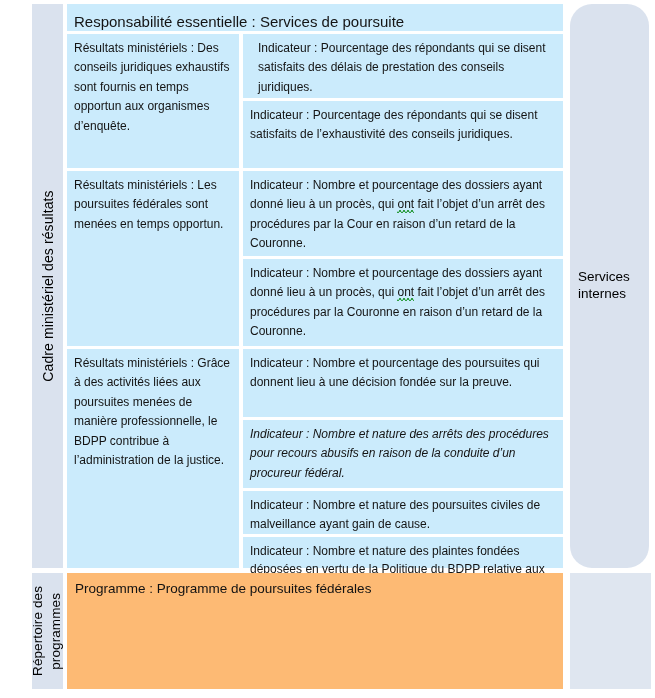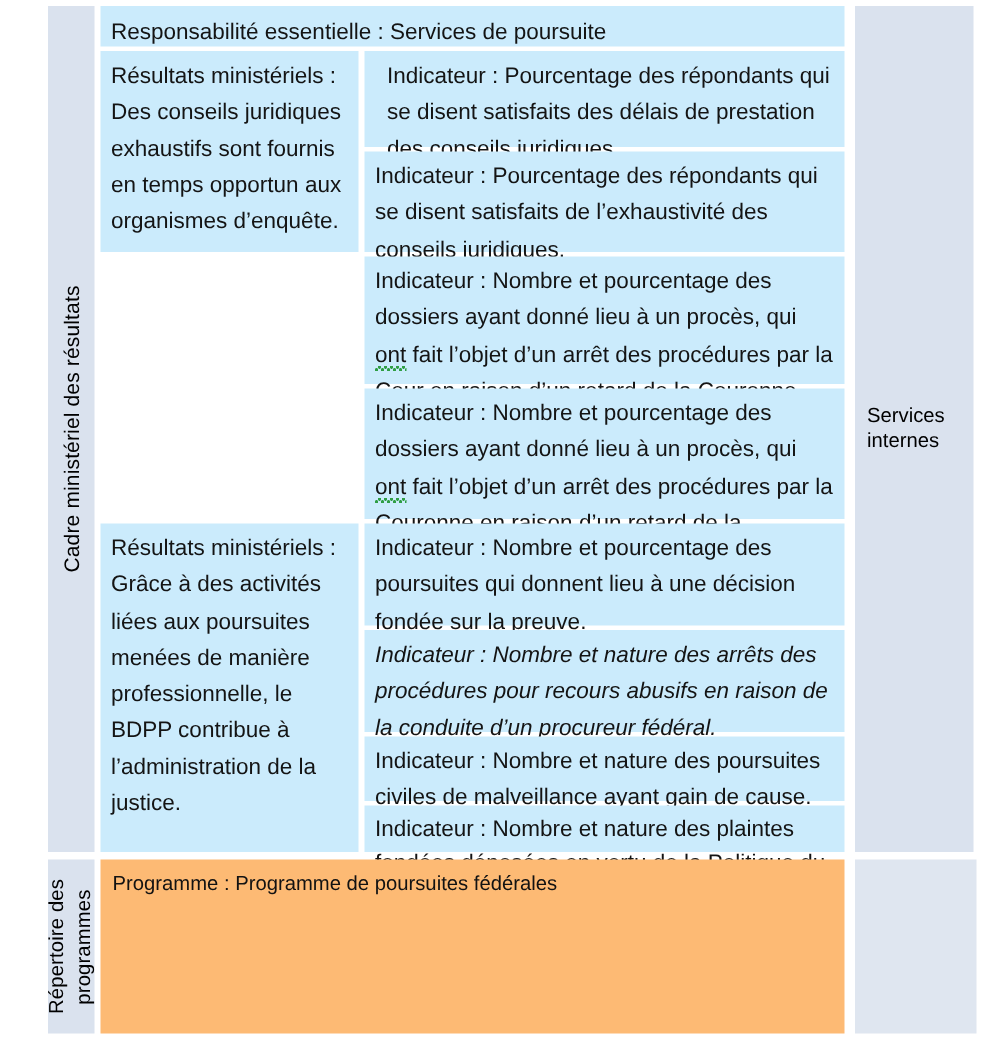--- a/index.html
+++ b/index.html
@@ -68,20 +68,21 @@
     position: absolute;
     left: 570px;
     top: 4px;
     width: 79px;
     height: 564px;
     background: #dae2ee;
     display: flex;
     align-items: center;
     padding: 0 8px;
     box-sizing: border-box;
+    border-radius: 22px;
   }
   #services-internes .si-text {
     font-size: 13.5px;
     line-height: 1.25;
     color: #000;
   }
   #services-right-bottom {
     position: absolute;
     left: 570px;
     top: 573px;
@@ -97,21 +98,21 @@
     top: 4px;
     width: 496px;
     height: 564px;
   }
 
   .cell {
     position: absolute;
     background: #cbebfc;
     box-sizing: border-box;
     padding: 5px 7px 4px 7px;
-    font-size: 15px;
+    font-size: 12px;
     line-height: 1.62;
     color: #141414;
   }
 
   #core-responsibility {
     left: 0;
     top: 0;
     width: 496px;
     height: 27px;
     font-size: 15px;
@@ -192,20 +193,21 @@
     <div class="cell outcome" id="outcome-1">Résultats ministériels : Des conseils juridiques exhaustifs sont fournis en temps opportun aux organismes d’enquête.</div>
 
     <div class="cell indicator" id="indicator-1a">
       <span>Indicateur : Pourcentage des répondants qui se disent satisfaits des délais de prestation des conseils juridiques.</span>
     </div>
 
     <div class="cell indicator" id="indicator-1b">
       <span>Indicateur : Pourcentage des répondants qui se disent satisfaits de l’exhaustivité des conseils juridiques.</span>
     </div>
 
+    <div class="cell outcome" id="outcome-2">Résultats ministériels : Les poursuites fédérales sont menées en temps opportun.</div>
 
     <div class="cell indicator" id="indicator-2a">
       <span>Indicateur : Nombre et pourcentage des dossiers ayant donné lieu à un procès, qui </span><span class="squiggle">ont</span><span> fait l’objet d’un arrêt des procédures par la Cour en raison d’un retard de la Couronne.</span>
     </div>
 
     <div class="cell indicator" id="indicator-2b">
       <span>Indicateur : Nombre et pourcentage des dossiers ayant donné lieu à un procès, qui </span><span class="squiggle">ont</span><span> fait l’objet d’un arrêt des procédures par la Couronne en raison d’un retard de la Couronne.</span>
     </div>
 
     <div class="cell outcome" id="outcome-3">Résultats ministériels : Grâce à des activités liées aux poursuites menées de manière professionnelle, le BDPP contribue à l’administration de la justice.</div>

